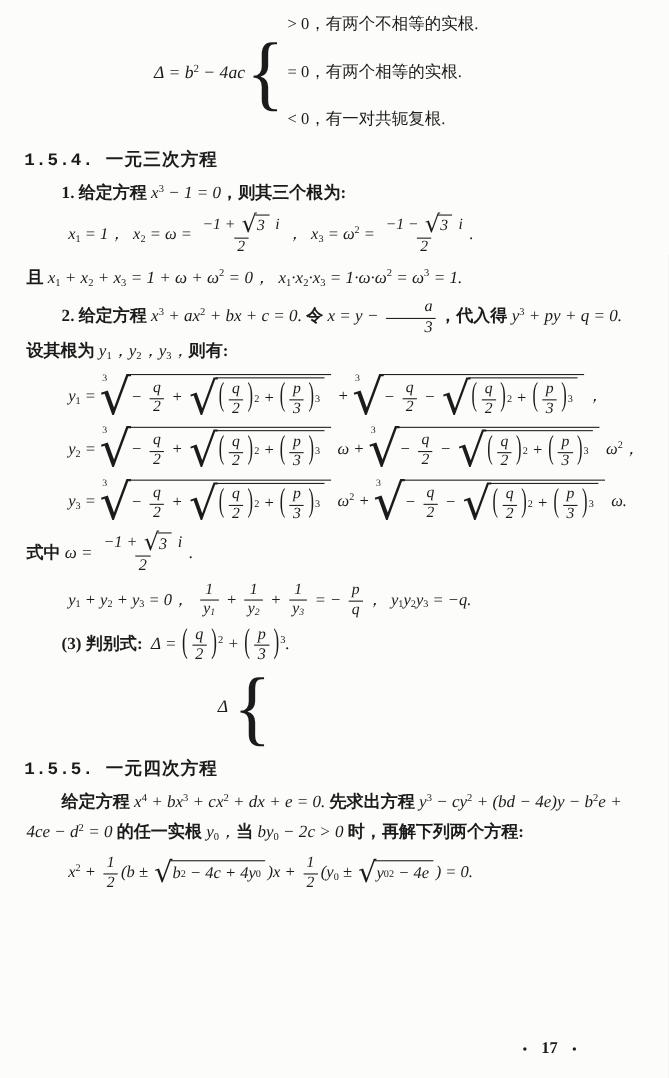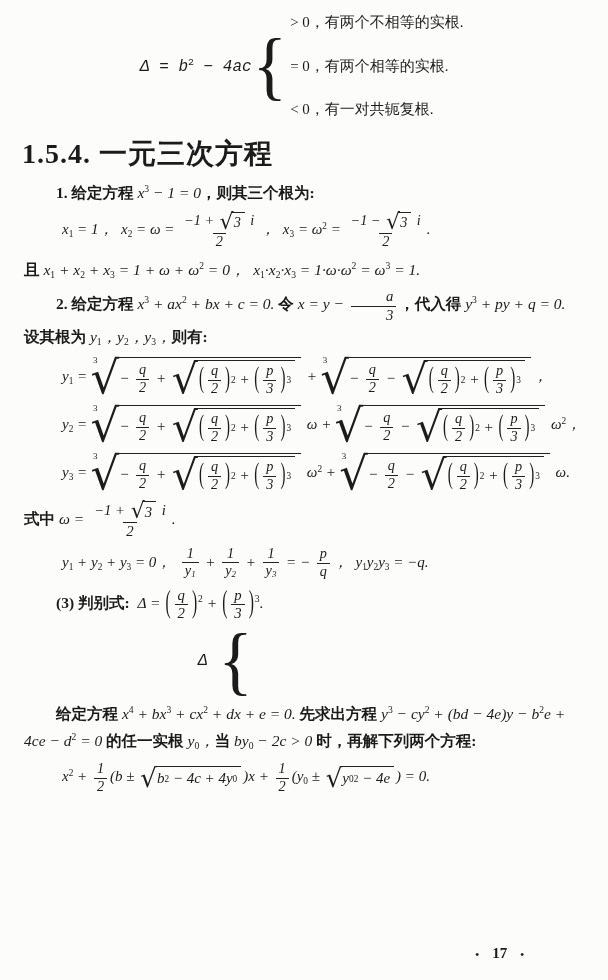--- a/index.html
+++ b/index.html
@@ -23,25 +23,25 @@
   .mrix{font-size:9px;align-self:flex-start;margin:-2px -7px 0 0;z-index:2;font-style:normal;}
   .mrsign{align-self:flex-end;margin-right:-2px;font-family:"DejaVu Sans",sans-serif;}
   .mrbody{display:inline-flex;align-items:center;border-top:1.6px solid #222;
           padding:2px 4px 1px 2px;white-space:nowrap;}
   
   .para{margin:5px 24px;line-height:1.75;font-size:15.5px;}
   .indent{text-indent:32px;}
   .label{margin-left:56px;}
   .eq{margin:6px 24px 6px 62px;font-size:15px;line-height:1.3;}
   .eq.roots{}
-  .sec-h{font-size:28px;font-weight:700;margin:12px 0 6px 22px;letter-spacing:1px;
-         font-family:Liberation Serif, serif;}
+  .sec-h{font-size:16px;font-weight:700;margin:12px 0 6px 22px;letter-spacing:1px;
+         font-family:Liberation Mono, monospace;}
   .cases{display:flex;align-items:center;margin:2px 0 2px 140px;}
   .cases.second{margin-left:198px;}
-  .cases .lead{font-size:16px;font-family:Liberation Mono, monospace;}
+  .cases .lead{font-size:16px;}
   .brace{font-size:72px;font-weight:300;line-height:0.95;margin:0 3px 0 1px;
          transform:scaleY(1.05);display:inline-block;}
   .case-col{display:flex;flex-direction:column;gap:18px;font-size:15px;line-height:1.7;}
   .pagenum{position:absolute;right:84px;bottom:18px;font-weight:700;font-size:15px;
            display:flex;gap:13px;align-items:center;}
   .pagenum .dot{font-size:11px;}
 </style>
 </head>
 <body>
 
@@ -308,20 +308,21 @@
       </span><span class="mbig">)</span><span class="msup">2</span><span class="mi"> + </span><span class="mbig">(</span><span class="mfrac">
         <span class="mnum"><span class="mi">p</span></span>
         <span class="mden"><span class="mi">3</span></span>
       </span><span class="mbig">)</span><span class="msup">3</span><span class="mi">.</span></p>
 
   <div class="cases second">
     <span class="lead"><span class="mi">Δ </span></span>
     <span class="brace">{</span>
   </div>
 
+  <div class="sec-h">1.5.5. 一元四次方程</div>
 
   <p class="para indent"><span class="mup">给定方程 </span><span class="mi">x</span><span class="msup">4</span><span class="mi"> + bx</span><span class="msup">3</span><span class="mi"> + cx</span><span class="msup">2</span><span class="mi"> + dx + e = 0.</span><span class="mup"> 先求出方程 </span><span class="mi">y</span><span class="msup">3</span><span class="mi"> − cy</span><span class="msup">2</span><span class="mi"> + (bd − 4e)y − b</span><span class="msup">2</span><span class="mi">e + 4ce − d</span><span class="msup">2</span><span class="mi"> = 0 </span><span class="mup">的任一实根 </span><span class="mi">y</span><span class="msub">0</span><span class="mi">，</span><span class="mup">当 </span><span class="mi">by</span><span class="msub">0</span><span class="mi"> − 2c &gt; 0 </span><span class="mup">时，再解下列两个方程:</span></p>
 
   <div class="eq"><span class="mi">x</span><span class="msup">2</span><span class="mi"> + </span><span class="mfrac">
         <span class="mnum"><span class="mi">1</span></span>
         <span class="mden"><span class="mi">2</span></span>
       </span><span class="mi">(b ± </span><span class="mrad">
         <span class="mrsign" style="font-size: 26px; line-height: 24px;">√</span>
         <span class="mrbody">
           <span class="mi">b</span>

